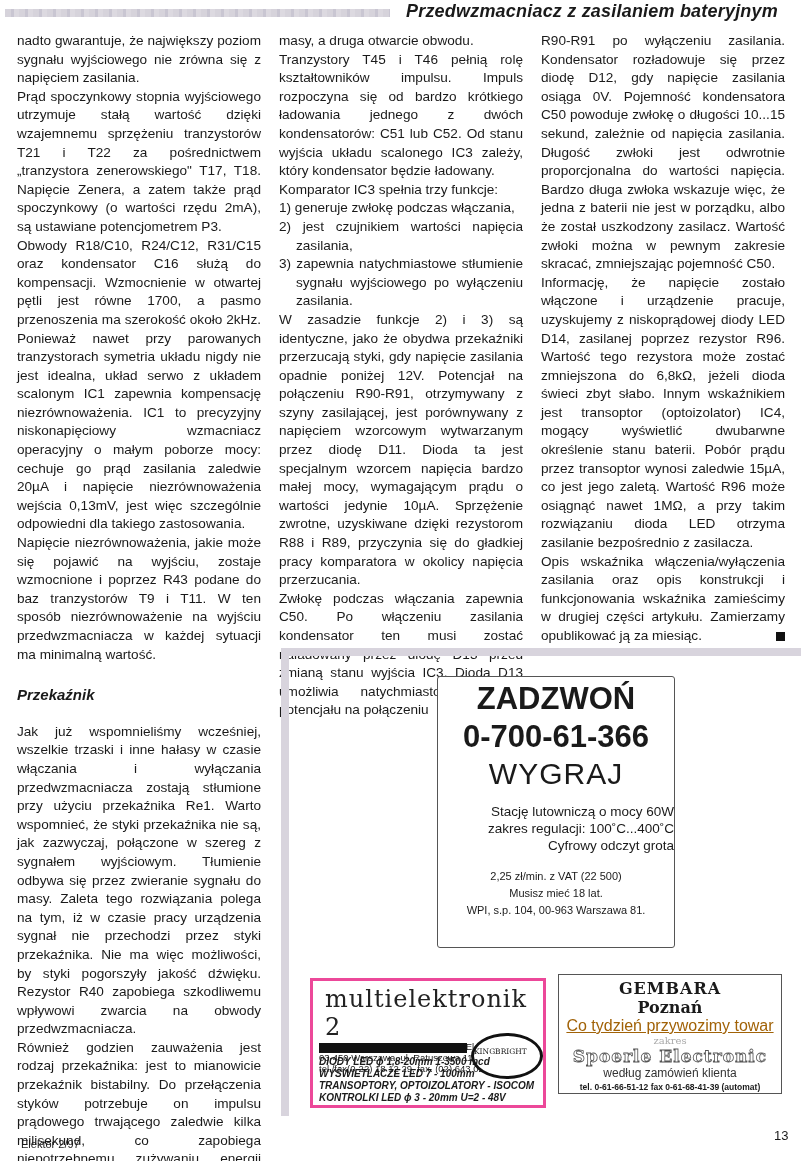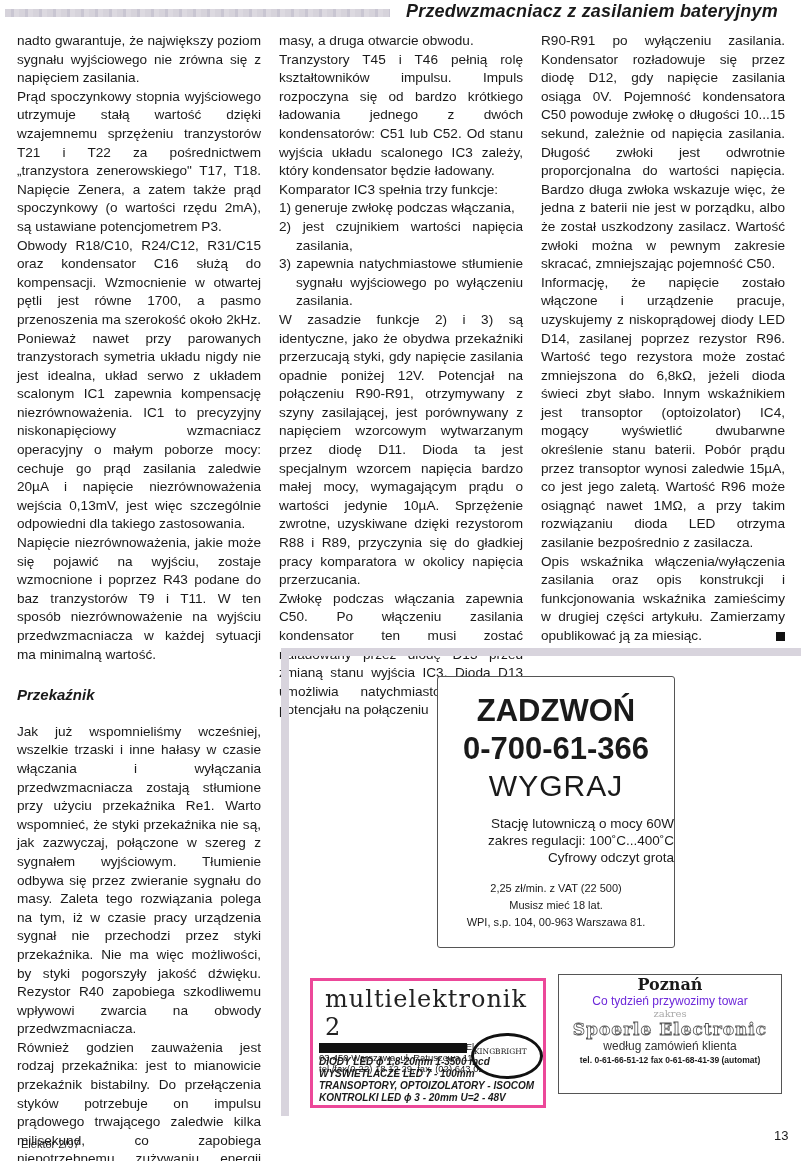--- a/index.html
+++ b/index.html
@@ -14,36 +14,36 @@
   .col2 { left:279px; width:244px; }
   .col3 { left:541px; width:244px; }
   .section-heading { font-weight:bold; font-style:italic; font-size:15px; margin:14px 0 18px 0; }
   .ol { list-style:none; margin:0; padding:0; }
   .ol li { padding-left:17px; text-indent:-17px; }
   .end-mark { display:inline-block; width:9px; height:9px; background:#111; float:right; margin-top:5px; }
   .ad-frame { position:absolute; left:281px; top:648px; width:512px; height:460px;
          border-top:8px solid #d8d4dd; border-left:8px solid #d8d4dd; }
   .ad-zadzwon { position:absolute; left:437px; top:676px; width:236px; height:270px; border:1px solid #555;
          border-radius:3px; text-align:center; background:#fff; }
-  .zad-1 { font-weight:bold; font-size:31px; margin-top:16px; }
+  .zad-1 { font-weight:bold; font-size:31px; margin-top:4px; }
   .zad-2 { font-weight:bold; font-size:31px; margin-top:2px; }
   .zad-3 { font-size:30px; margin-top:2px; letter-spacing:1px; }
   .zad-feat { font-weight:normal; font-size:13.5px; line-height:17px; margin-top:12px;text-align:right; }
   .zad-small { font-size:11px; line-height:17px; margin-top:14px; }
   .ad-multi { position:absolute; left:310px; top:978px; width:230px; height:124px; border:3px solid #ec4899; background:#fff; }
   .multi-logo { font-family:"DejaVu Serif", serif; font-size:24px; letter-spacing:1px; margin:4px 0 0 12px; color:#222; }
   .multi-info { font-size:9.5px; line-height:11px; margin:0 0 0 6px; }
   .multi-bar { position:absolute; left:6px; top:62px; width:148px; height:10px; background:#111; }
   .kingbright { position:absolute; left:158px; top:52px; width:66px; height:40px; border:3px solid #111; border-radius:50%; background:#fff;
          font-family:"DejaVu Serif", serif; font-size:7.5px; text-align:left; line-height:32px; }
   .multi-items { position:absolute; left:6px; top:75px; font-size:10px; line-height:12px; font-weight:bold; font-style:italic; }
   .ad-gembara { position:absolute; left:558px; top:974px; width:222px; height:118px; border:1px solid #555; text-align:center; background:#fff; }
   .gem-1 { font-family:"DejaVu Serif", serif; font-weight:bold; font-size:16px; margin-top:4px; letter-spacing:1px; }
   .gem-2 { font-family:"DejaVu Serif", serif; font-weight:bold; font-size:16px; }
-  .gem-3 { font-size:12px; color:#6d28d9; }
+  .gem-3 { font-size:16px; color:#a16207;text-decoration:underline; }
   .gem-4 { font-family:"DejaVu Serif", serif; font-size:10px; color:#aaa; }
   .gem-5 { font-family:"DejaVu Serif", serif; font-size:17px; font-weight:bold; color:#fff; -webkit-text-stroke:0.8px #555; letter-spacing:1px; }
   .gem-6 { font-size:12px; color:#333; }
   .gem-7 { font-size:8.5px; font-weight:bold; margin-top:2px; }
   .footer-left { position:absolute; left:21px; top:1138px; font-size:11px; }
   .footer-right { position:absolute; left:774px; top:1128px; font-size:13px; font-weight:normal; }
 </style>
 </head>
 <body>
 
@@ -109,20 +109,21 @@
   <div class="kingbright">KINGBRIGHT</div>
   <div class="multi-items">
     <div>DIODY LED ϕ 1,8-20mm 1-3500 mcd</div>
     <div>WYŚWIETLACZE LED 7 - 100mm</div>
     <div>TRANSOPTORY, OPTOIZOLATORY - ISOCOM</div>
     <div>KONTROLKI LED ϕ 3 - 20mm U=2 - 48V</div>
   </div>
 </div>
 
 <div class="ad-gembara">
+  <div class="gem-1">GEMBARA</div>
   <div class="gem-2">Poznań</div>
   <div class="gem-3">Co tydzień przywozimy towar</div>
   <div class="gem-4">zakres</div>
   <div class="gem-5">Spoerle Electronic</div>
   <div class="gem-6">według zamówień klienta</div>
   <div class="gem-7">tel. 0-61-66-51-12 fax 0-61-68-41-39 (automat)</div>
 </div>
 
 <div class="footer-left">Elektor 2/97</div>
 <div class="footer-right">13</div>

